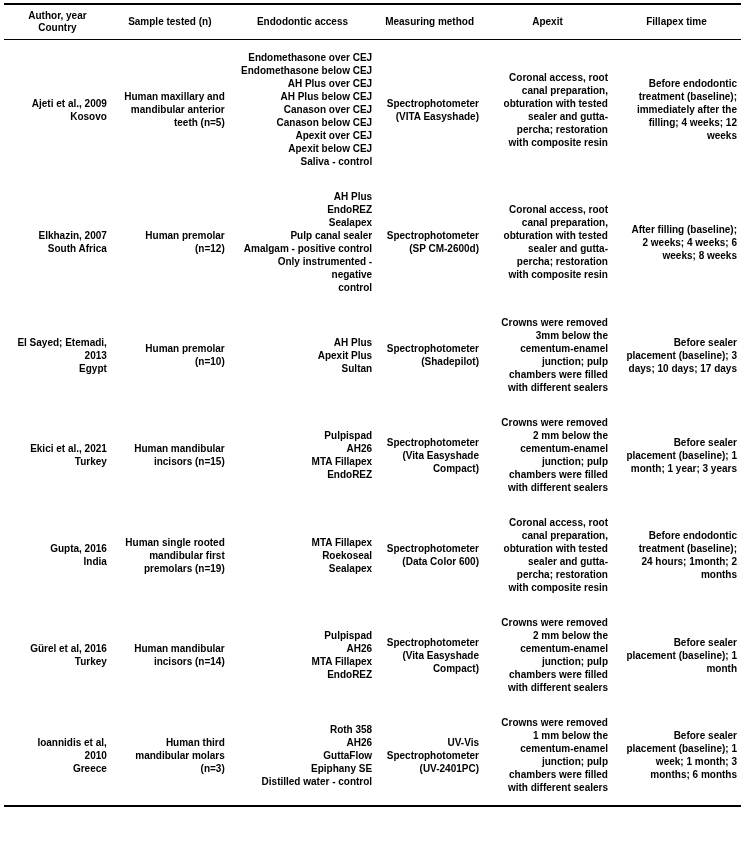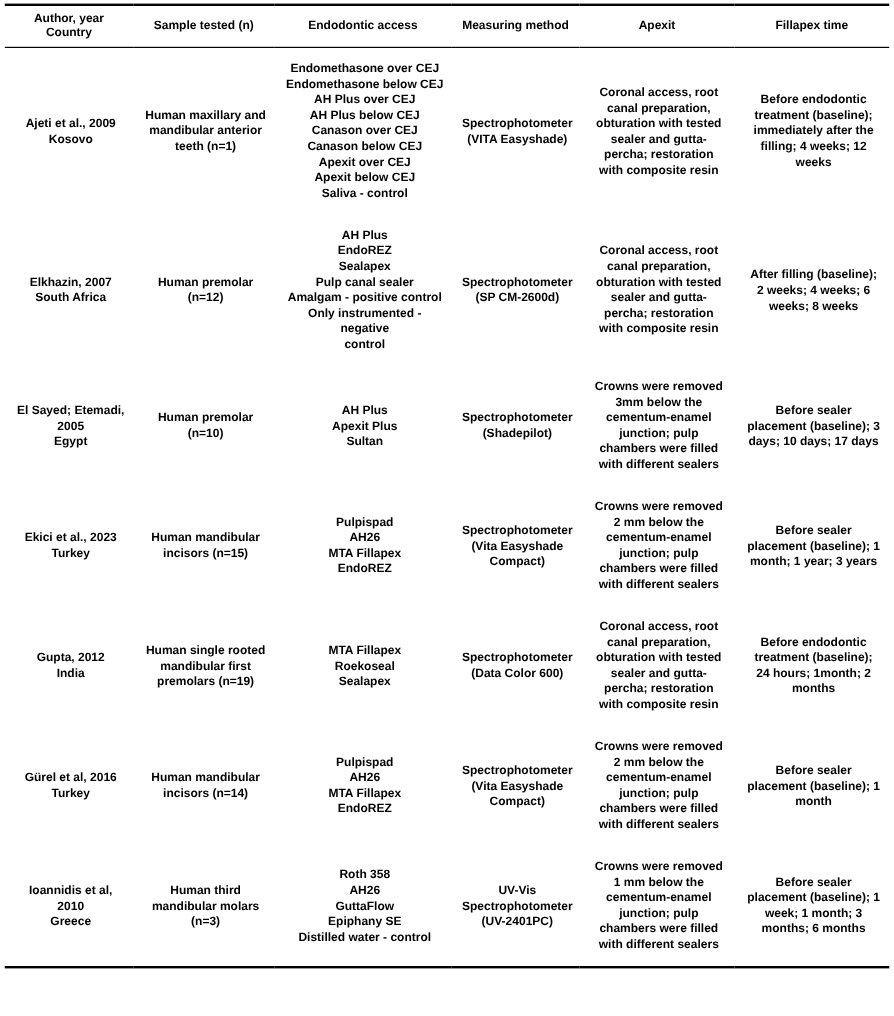--- a/index.html
+++ b/index.html
@@ -30,21 +30,21 @@
     vertical-align: middle;
     padding: 5px 4px;
     border-bottom: 1.5px solid #000;
     white-space: pre-line;
     overflow-wrap: break-word;
   }
   table.review-table td {
     font-size: 10px;
     font-weight: 700;
     line-height: 13px;
-    text-align: center;
+    text-align: right;
     vertical-align: middle;
     padding: 11px 4px 11px 7px;
     white-space: pre-line;
     overflow-wrap: break-word;
   }
   td.sealers-tall { line-height: 20px; }
 </style>
 </head>
 <body>
 
@@ -68,21 +68,21 @@
         <th>Apexit</th>
         <th>Fillapex time</th>
       </tr>
     </thead>
     <tbody>
       <tr>
         <td>Ajeti et al., 2009
 Kosovo</td>
         <td>Human maxillary and
 mandibular anterior
-teeth (n=1)</td>
+teeth (n=5)</td>
         <td class="sealers-tall">Endomethasone over CEJ
 Endomethasone below CEJ
 AH Plus over CEJ
 AH Plus below CEJ
 Canason over CEJ
 Canason below CEJ
 Apexit over CEJ
 Apexit below CEJ
 Saliva - control</td>
         <td>Spectrophotometer
@@ -118,41 +118,41 @@
 obturation with tested
 sealer and gutta-
 percha; restoration
 with composite resin</td>
         <td>After filling (baseline);
 2 weeks; 4 weeks; 6
 weeks; 8 weeks</td>
       </tr>
       <tr>
         <td>El Sayed; Etemadi,
-2005
+2013
 Egypt</td>
         <td>Human premolar
 (n=10)</td>
         <td>AH Plus
 Apexit Plus
 Sultan</td>
         <td>Spectrophotometer
 (Shadepilot)</td>
         <td>Crowns were removed
 3mm below the
 cementum-enamel
 junction; pulp
 chambers were filled
 with different sealers</td>
         <td>Before sealer
 placement (baseline); 3
 days; 10 days; 17 days</td>
       </tr>
       <tr>
-        <td>Ekici et al., 2023
+        <td>Ekici et al., 2021
 Turkey</td>
         <td>Human mandibular
 incisors (n=15)</td>
         <td>Pulpispad
 AH26
 MTA Fillapex
 EndoREZ</td>
         <td>Spectrophotometer
 (Vita Easyshade
 Compact)</td>
@@ -160,21 +160,21 @@
 2 mm below the
 cementum-enamel
 junction; pulp
 chambers were filled
 with different sealers</td>
         <td>Before sealer
 placement (baseline); 1
 month; 1 year; 3 years</td>
       </tr>
       <tr>
-        <td>Gupta, 2012
+        <td>Gupta, 2016
 India</td>
         <td>Human single rooted
 mandibular first
 premolars (n=19)</td>
         <td>MTA Fillapex
 Roekoseal
 Sealapex</td>
         <td>Spectrophotometer
 (Data Color 600)</td>
         <td>Coronal access, root

